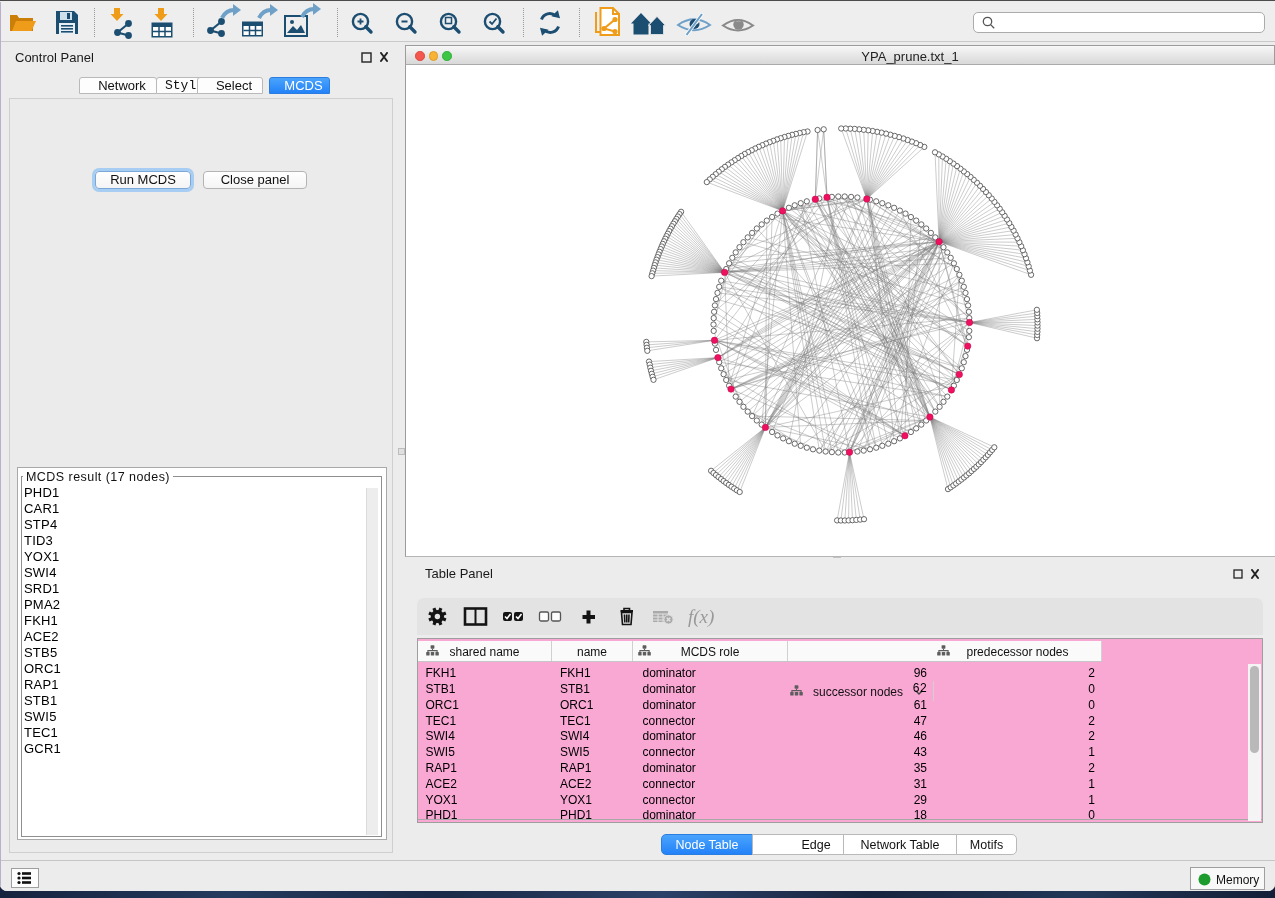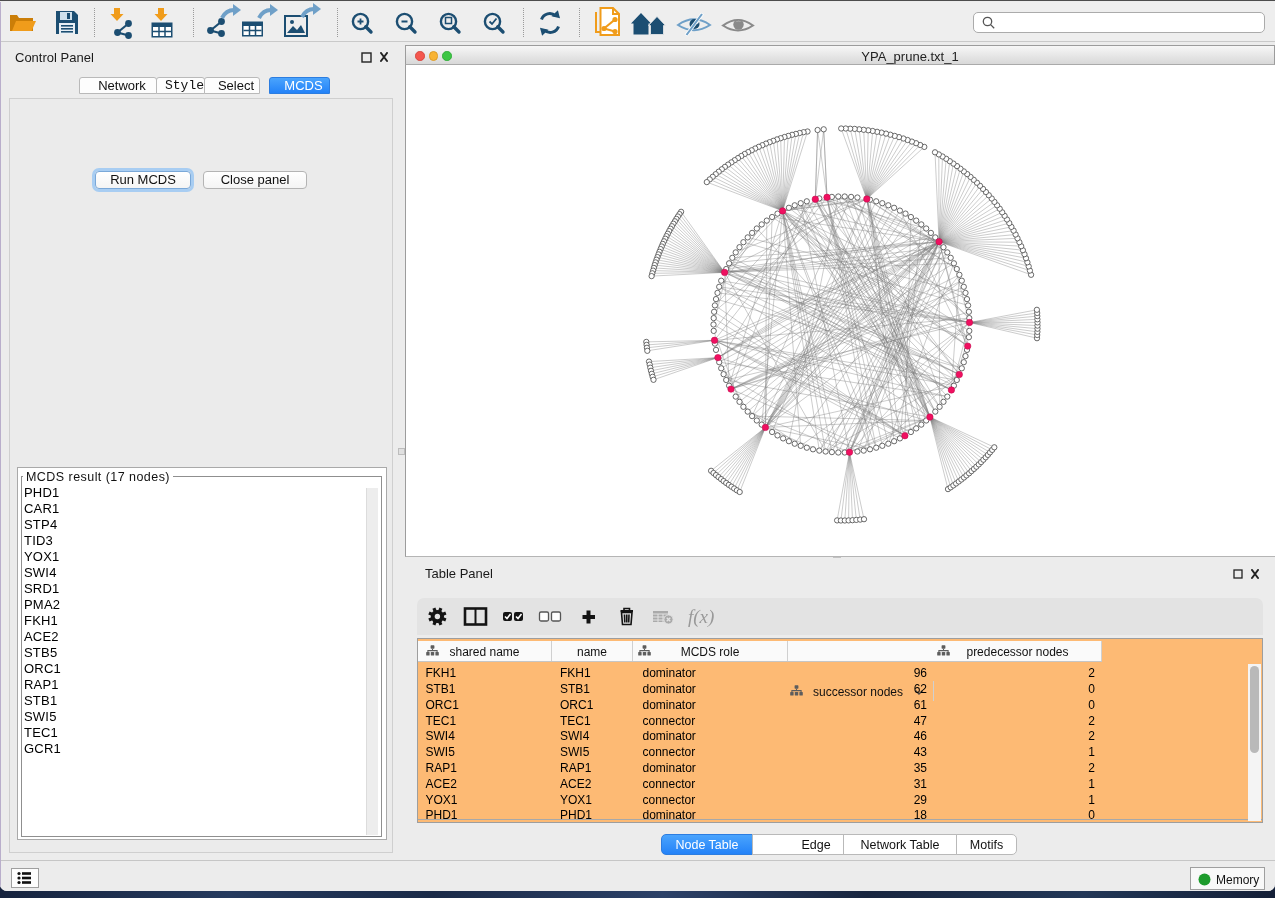--- a/index.html
+++ b/index.html
@@ -50,21 +50,21 @@
   #net-titlebar { position:absolute; left:0; top:0; width:870px; height:20px;
                   background:linear-gradient(#f7f7f7,#d8d8d8); border:1px solid #9c9c9c; border-bottom:1px solid #aaa; }
   .tl { position:absolute; top:5px; width:9.5px; height:9.5px; border-radius:50%; }
   #net-title { position:absolute; left:0; top:3px; width:1008px; text-align:center; font-size:13px; color:#222; }
   #net-canvas { position:absolute; left:0; top:20px; width:870px; height:492px; background:#fff;
                 border-left:1px solid #9c9c9c; border-bottom:1px solid #b5b5b5; }
 
   
   #tp-title { position:absolute; left:425px; top:565px; font-size:13px; color:#1a1a1a; }
   #tp-toolbar { position:absolute; left:417px; top:597px; width:846px; height:37px; background:#e3e3e3; border-radius:7px 7px 0 0; }
-  #tp-table { position:absolute; left:417px; top:637px; width:846px; height:185px; background:#fdba74; border:1px solid #9e9e9e;padding-left:13px; }
+  #tp-table { position:absolute; left:417px; top:637px; width:846px; height:185px; background:#f9a8d4; border:1px solid #9e9e9e;padding-left:13px; }
   #tp-header { position:absolute; left:0; top:2px; width:684px; height:21px; background:#fafafa;
                border-bottom:1px solid #c6c6c6; font-size:12px; color:#111; }
   .hcol { position:absolute; top:0; height:20px; border-right:1px solid #d0d0d0; }
   .hlabel { position:absolute; top:4px; width:100%; text-align:center; }
   .rowtxt { position:absolute; font-size:12px; color:#000; white-space:pre; }
   #tp-scroll { position:absolute; left:830px; top:25px; width:13px; height:157px; background:#f4f4f4; }
   #tp-thumb { position:absolute; left:2px; top:2px; width:9px; height:87px; background:#b9b9b9; border-radius:5px; }
   #bottom-tabs { position:absolute; left:661px; top:833px; height:21px; font-size:12.5px; }
   .btab { position:absolute; top:0; height:21px; background:#fff; border:1px solid #b9b9b9; color:#111;
           text-align:center; line-height:20px; }
@@ -190,21 +190,21 @@
   </div>
 
   <div id="cp-title">Control Panel</div>
   <svg class="panelico" style="left:361px;top:51px" width="30" height="12" viewBox="0 0 30 12">
     <rect x="1" y="1" width="9" height="9" fill="none" stroke="#222" stroke-width="1.4"></rect>
     <path d="M20 1 L26 9 M26 1 L20 9" stroke="#222" stroke-width="2" stroke-linecap="round"></path>
   </svg>
   <div id="cp-tabs">
     <div class="tab" style="left:0px; width:78px;">Network</div>
     <div class="tab" style="left:77px; width:49px;font-family:Liberation Mono, monospace;">Style</div>
-    <div class="tab" style="left:125px; width:56px;">Select</div>
+    <div class="tab" style="left:118px; width:66px;">Select</div>
     <div class="tab blue" style="left:190px; width:61px;">MCDS</div>
   </div>
   <div id="cp-content"></div>
   <div class="btn" id="btn-run">Run MCDS</div>
   <div class="btn" id="btn-close">Close panel</div>
   <div id="results-box">
     <div id="group-box">
       <div id="group-title">MCDS result (17 nodes)</div>
       <div id="mcds-list">PHD1<br>CAR1<br>STP4<br>TID3<br>YOX1<br>SWI4<br>SRD1<br>PMA2<br>FKH1<br>ACE2<br>STB5<br>ORC1<br>RAP1<br>STB1<br>SWI5<br>TEC1<br>GCR1</div>
       <div id="list-scroll"></div>
@@ -1039,21 +1039,21 @@
         </div>
     </div>
     <div class="rowtxt" style="left:7.5px; top:27.3px;">FKH1</div>
 <div class="rowtxt" style="left:142px; top:27.3px;">FKH1</div>
 <div class="rowtxt" style="left:224.5px; top:27.3px;">dominator</div>
 <div class="rowtxt" style="left:426px; width:83px; text-align:right; top:27.3px;">96</div>
 <div class="rowtxt" style="left:595px; width:82px; text-align:right; top:27.3px;">2</div>
 <div class="rowtxt" style="left:7.5px; top:43.1px;">STB1</div>
 <div class="rowtxt" style="left:142px; top:43.1px;">STB1</div>
 <div class="rowtxt" style="left:224.5px; top:43.1px;">dominator</div>
-<div class="rowtxt" style="left:426px; width:83px; text-align:right; top:43.1px;">62</div>
+<div class="rowtxt" style="left:426px; width:83px; text-align:right; top:43.1px;font-family:Liberation Mono, monospace;">62</div>
 <div class="rowtxt" style="left:595px; width:82px; text-align:right; top:43.1px;">0</div>
 <div class="rowtxt" style="left:7.5px; top:58.8px;">ORC1</div>
 <div class="rowtxt" style="left:142px; top:58.8px;">ORC1</div>
 <div class="rowtxt" style="left:224.5px; top:58.8px;">dominator</div>
 <div class="rowtxt" style="left:426px; width:83px; text-align:right; top:58.8px;">61</div>
 <div class="rowtxt" style="left:595px; width:82px; text-align:right; top:58.8px;">0</div>
 <div class="rowtxt" style="left:7.5px; top:74.6px;">TEC1</div>
 <div class="rowtxt" style="left:142px; top:74.6px;">TEC1</div>
 <div class="rowtxt" style="left:224.5px; top:74.6px;">connector</div>
 <div class="rowtxt" style="left:426px; width:83px; text-align:right; top:74.6px;">47</div>

